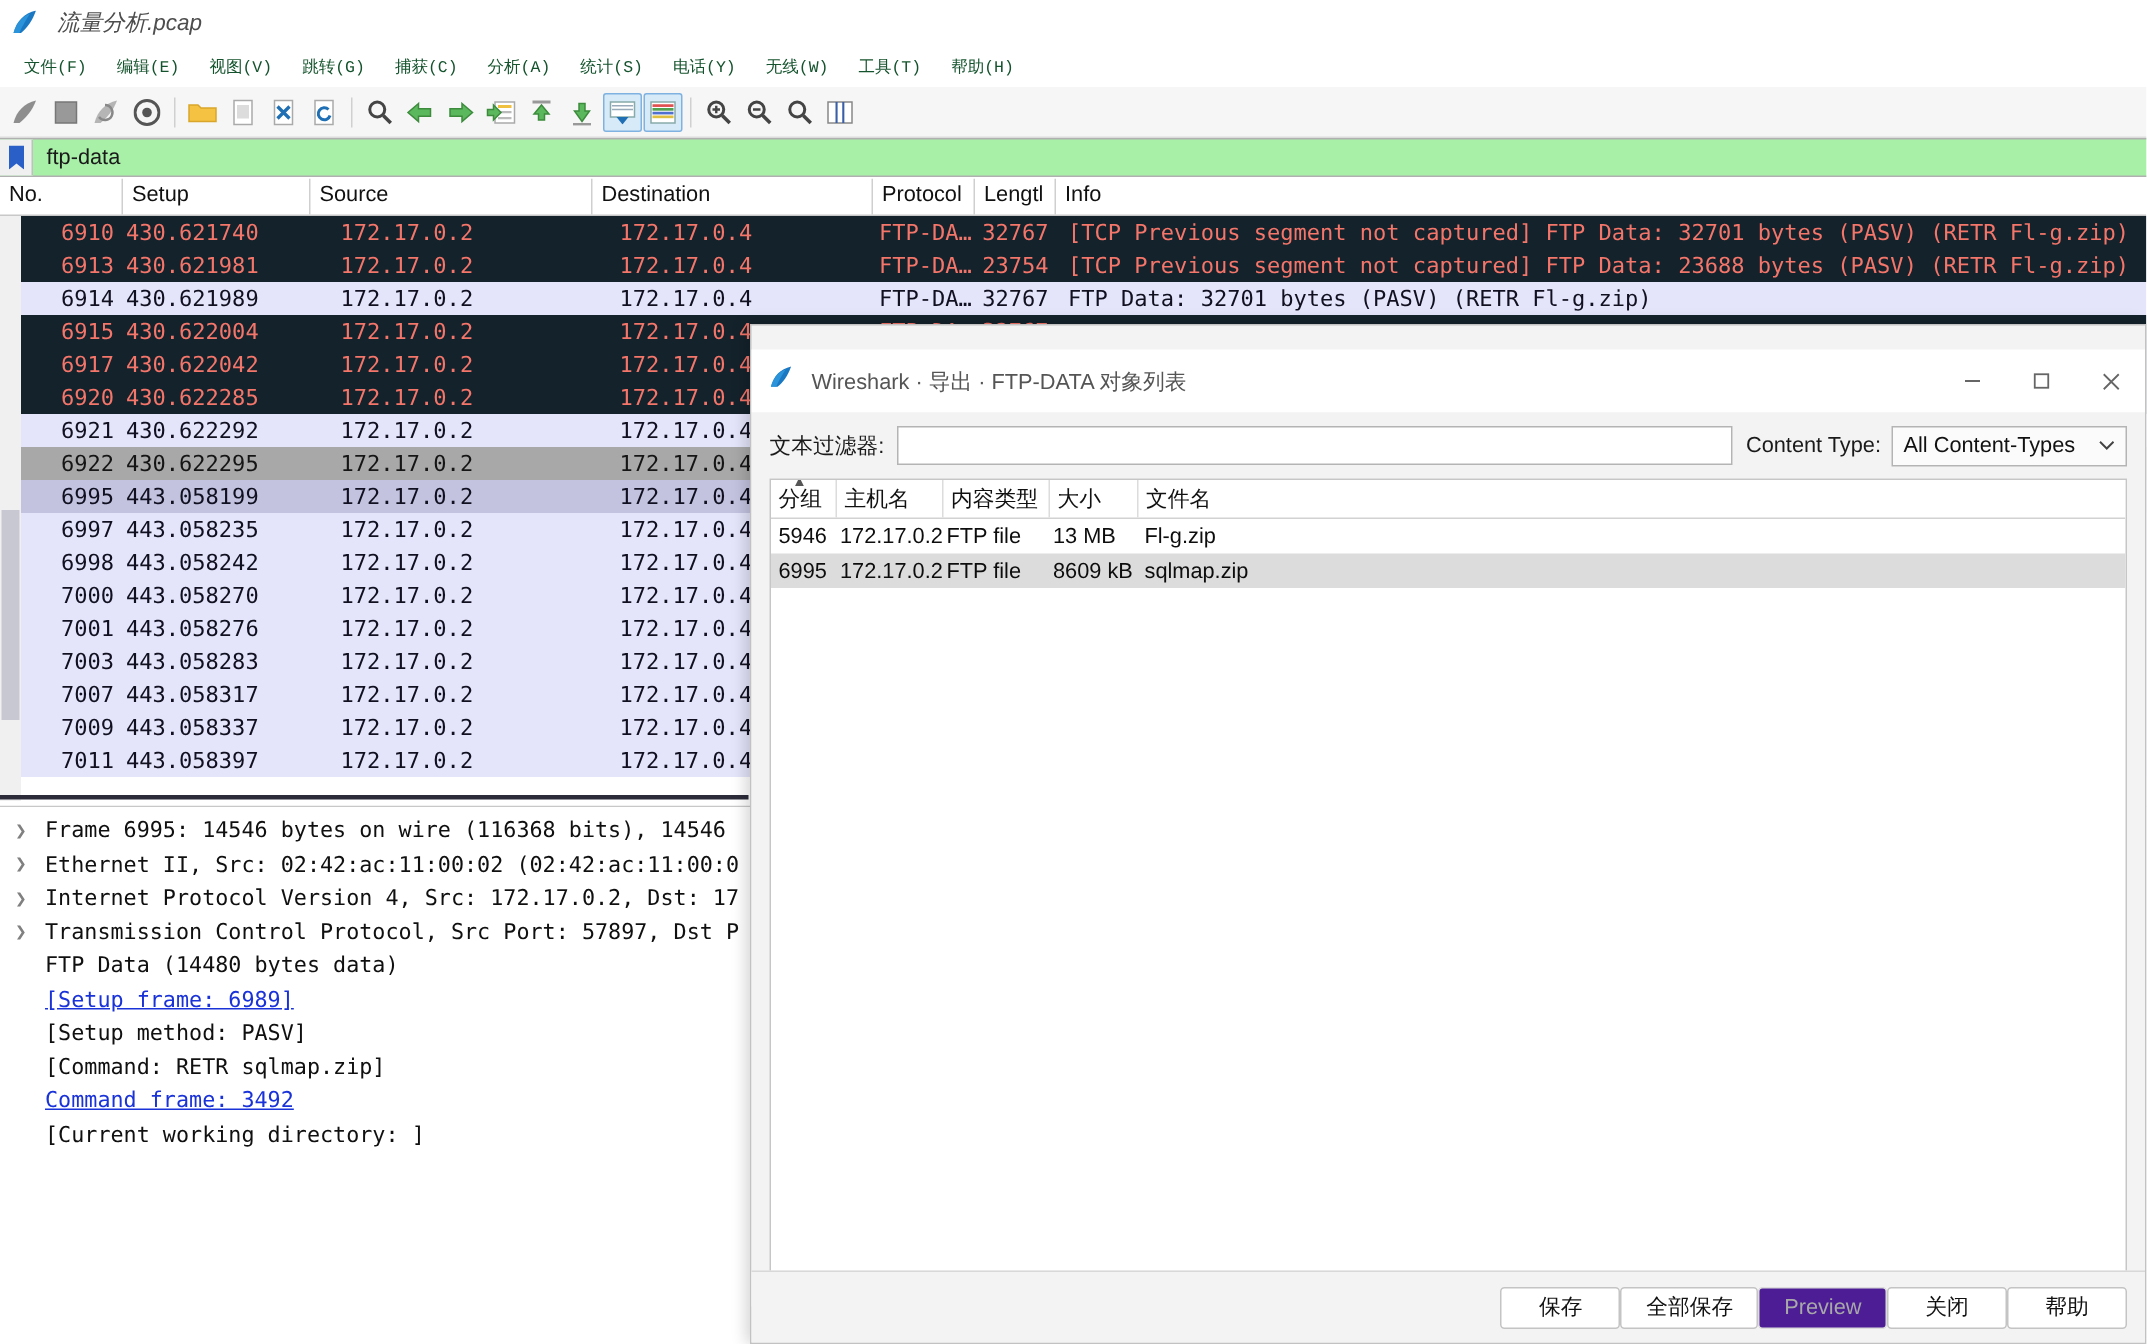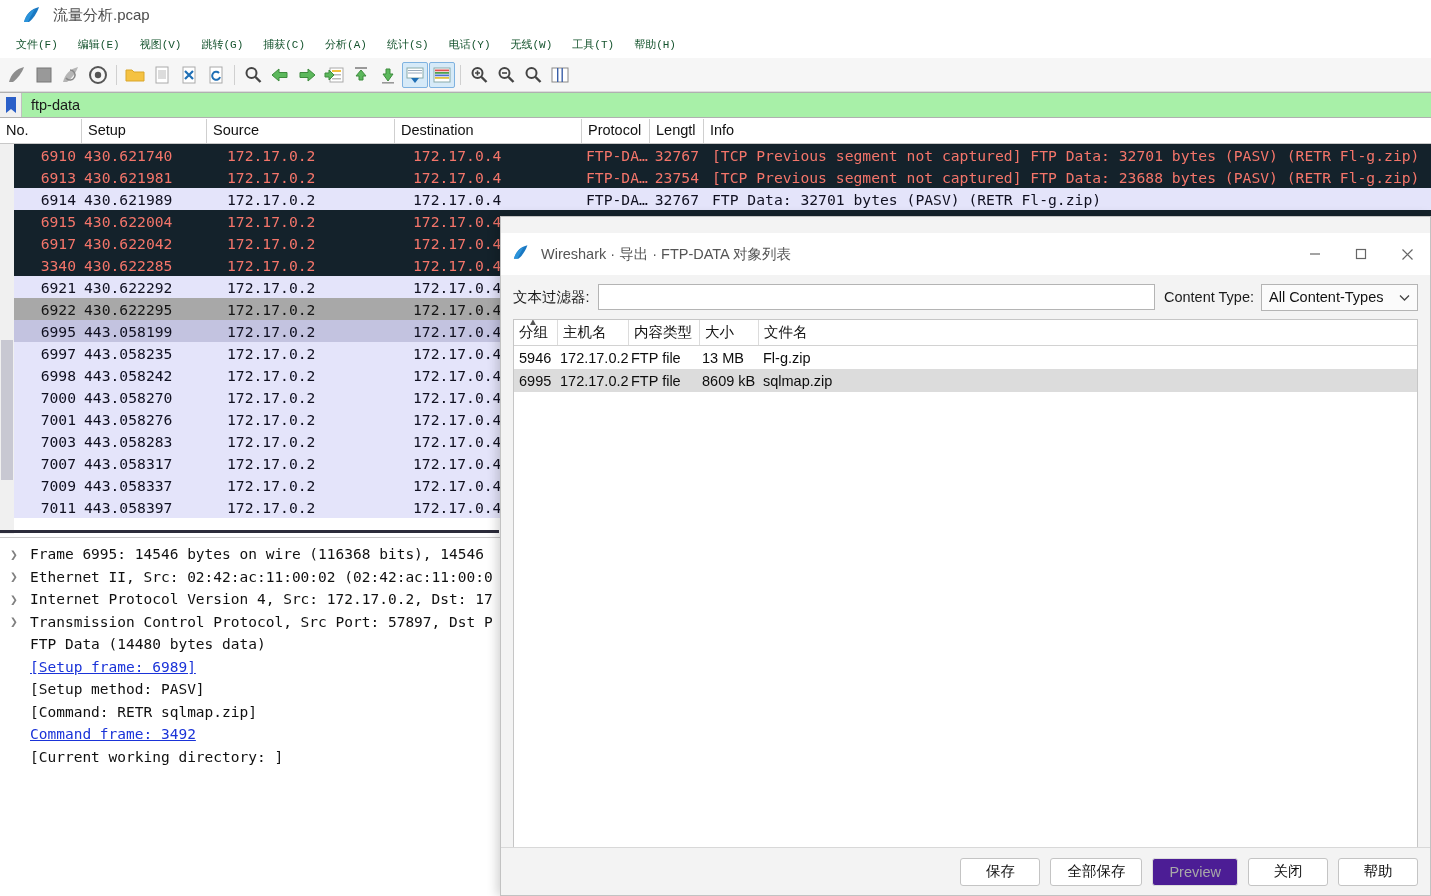--- a/index.html
+++ b/index.html
@@ -13,21 +13,21 @@
   #app {
     position: relative;
     width: 1431px; height: 896px;
     background: #ffffff;
   }
 
   
   .titlebar {
     position: absolute; left: 0; top: 0; width: 1431px; height: 30px;
     background: #ffffff;
-    display: flex; align-items: center; padding-left: 23px;
+    display: flex; align-items: center; padding-left: 8px; font-style: italic;
   }
   .shark-logo {
     width: 20px; height: 16px; margin-right: 10px; position: relative; flex: none;
   }
   .shark-logo svg { display: block; }
   .title-text {
     font-size: 15px; color: #4d4d4d; font-family: "Liberation Sans", sans-serif;
   }
 
   
@@ -223,21 +223,21 @@
   .dr-c1 { width: 44px; padding-left: 5px; }
   .dr-c2 { width: 71px; padding-left: 2px; }
   .dr-c3 { width: 71px; padding-left: 2px; }
   .dr-c4 { width: 59px; padding-left: 2px; }
   .dr-c5 { width: 600px; padding-left: 4px; }
 
   .dlg-buttonrow {
     position: absolute; left: 0; bottom: 0; width: 929px; height: 48px;
     border-top: 1px solid #d8d8d8; background: #f3f3f3;
     display: flex; align-items: center; justify-content: flex-end;
-    padding-right: 12px; gap: 10px;
+    padding-right: 12px; 
   }
   .dlg-btn {
     min-width: 80px; height: 28px; padding: 0 16px;
     background: #ffffff; border: 1px solid #c4c4c4; border-radius: 3px;
     font-size: 14.5px; color: #111; display: flex; align-items: center;
     justify-content: center; font-family: "Liberation Sans", sans-serif;
   }
   .dlg-btn.disabled { color: #a8a8a8; background: #4c1d95; border-color: #dcdcdc; }
 </style>
 </head>
@@ -460,21 +460,21 @@
         <div class="pkt-row bad">
           <div class="r-no">6917</div>
           <div class="r-time">430.622042</div>
           <div class="r-src">172.17.0.2</div>
           <div class="r-dst">172.17.0.4</div>
           <div class="r-proto">FTP-DA…</div>
           <div class="r-len"></div>
           <div class="r-info"></div>
         </div>
         <div class="pkt-row bad">
-          <div class="r-no">3340</div>
+          <div class="r-no">6920</div>
           <div class="r-time">430.622285</div>
           <div class="r-src">172.17.0.2</div>
           <div class="r-dst">172.17.0.4</div>
           <div class="r-proto"></div>
           <div class="r-len"></div>
           <div class="r-info"></div>
         </div>
         <div class="pkt-row norm">
           <div class="r-no">6921</div>
           <div class="r-time">430.622292</div>

